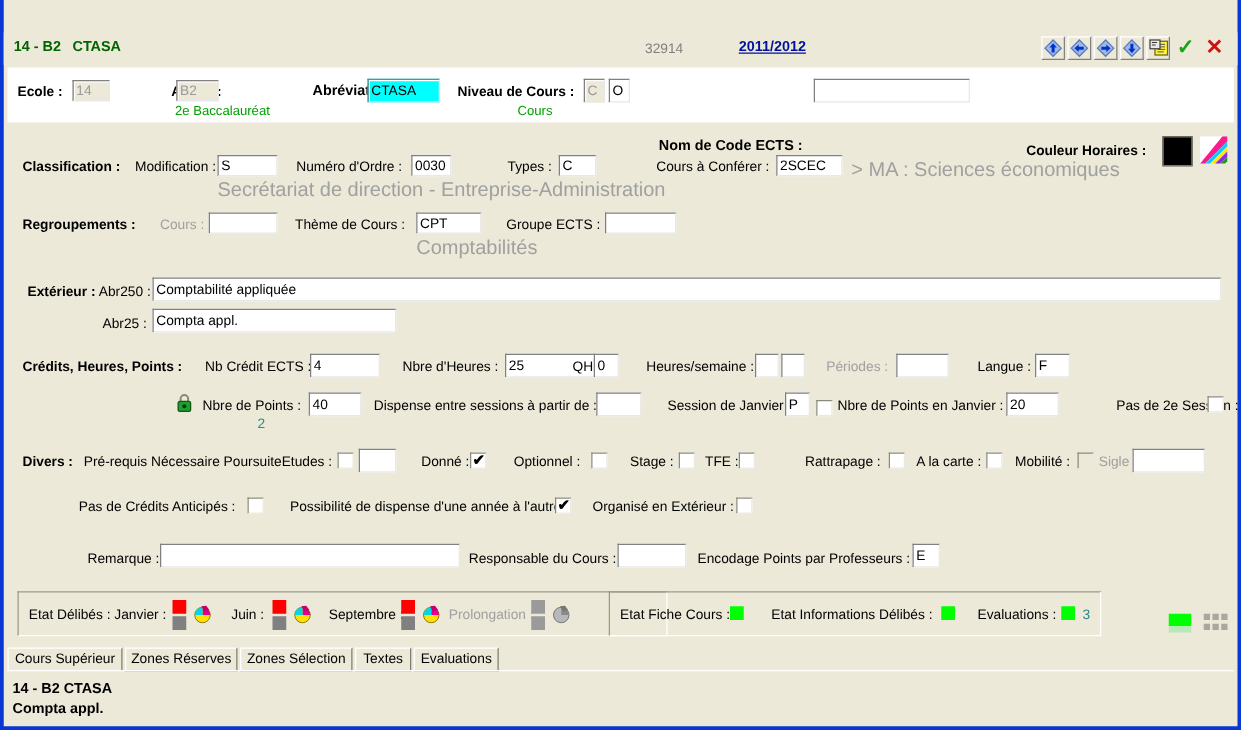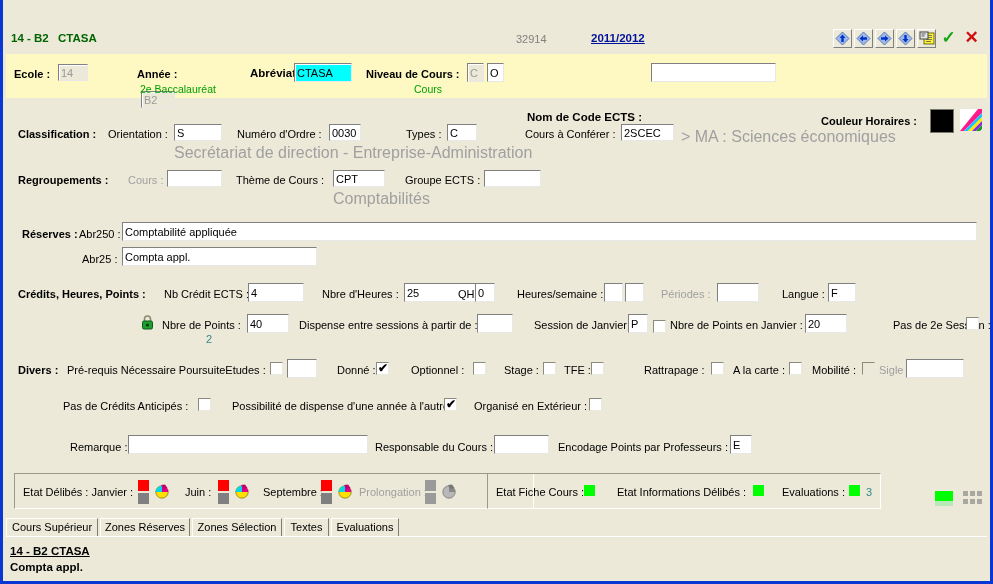--- a/index.html
+++ b/index.html
@@ -39,21 +39,21 @@
 
   .navbtns{position:absolute;right:8px;top:2px;display:flex;align-items:center;gap:2px;}
   .navbtn{width:19px;height:19px;background:#ece9d8;border:1px solid #ffffff;
           border-right-color:#808080;border-bottom-color:#808080;
           box-sizing:border-box;display:flex;align-items:center;justify-content:center;}
   .navbtn svg{display:block;}
   .vbtn{width:21px;height:20px;display:flex;align-items:center;justify-content:center;
         font-size:17px;font-weight:bold;line-height:18px;}
 
   
-  .greenband{position:absolute;left:6px;top:54px;width:981px;height:44px;background:#fef9c3;}
+  .greenband{position:absolute;left:6px;top:54px;width:981px;height:44px;background:#ffffff;}
   .gb-label{position:absolute;font-weight:bold;font-size:11px;}
   .gb-sub{position:absolute;font-size:10.5px;color:#00a000;}
 
   
   .lbl{position:absolute;font-size:11px;color:#000;white-space:nowrap;}
   .lbl.b{font-weight:bold;}
   .lbl.dim{color:#a0a0a0;}
   .sublbl{position:absolute;font-size:16px;color:#a0a0a0;white-space:nowrap;}
 
   .fld{position:absolute;box-sizing:border-box;background:#ffffff;
@@ -159,37 +159,37 @@
       <div class="vbtn">
         <span style="color:#d01010;">✕</span>
       </div>
     </div>
   </div>
 
   <div class="greenband">
     <span class="gb-label" style="left:8px;top:14px;">Ecole :</span>
     <input class="fld ro" style="left: 52px; top: 10px; width: 30px;" readonly="" value="14">
     <span class="gb-label" style="left:90px;top:14px;margin-left:41px;">Année :</span>
-    <input class="fld ro" style="left: 135px; top: 10px; width: 34px; margin-top: 27px;" readonly="" value="B2">
+    <input class="fld ro" style="left: 135px; top: 10px; width: 34px;" readonly="" value="B2">
     <span class="gb-sub" style="left:134px;top:29px;">2e Baccalauréat</span>
 
     <span class="gb-label" style="left:212px;top:13px;font-size:11.5px;margin-left:32px;">Abréviation :</span>
     <input class="fld hl" style="left: 288px; top: 9px; width: 58px; height: 19px; line-height: 17px;" value="CTASA">
 
     <span class="gb-label" style="left:360px;top:14px;">Niveau de Cours :</span>
     <input class="fld ro" style="left: 461px; top: 9px; width: 17px; height: 19px; line-height: 17px;" readonly="" value="C">
     <input class="fld" style="left: 481px; top: 9px; width: 17px; height: 19px; line-height: 17px;" value="O">
     <span class="gb-sub" style="left:408px;top:29px;">Cours</span>
 
     <span class="gb-label" style="left:521px;top:13px;font-size:11.5px;margin-top:44px;">Nom de Code ECTS :</span>
     <input class="fld" style="left: 645px; top: 9px; width: 125px; height: 19px; line-height: 17px;" value="">
   </div>
 
   <span class="lbl b" style="left:18px;top:128px;">Classification :</span>
-  <span class="lbl" style="left:108px;top:128px;">Orientation :</span>
+  <span class="lbl" style="left:108px;top:128px;">Modification :</span>
   <input class="fld" style="left: 174px; top: 124px; width: 48px;" value="S">
   <span class="sublbl" style="left:174px;top:144px;">Secrétariat de direction - Entreprise-Administration</span>
 
   <span class="lbl" style="left:237px;top:128px;">Numéro d'Ordre :</span>
   <input class="fld" style="left: 329px; top: 124px; width: 32px;" value="0030">
 
   <span class="lbl" style="left:406px;top:128px;">Types :</span>
   <input class="fld" style="left: 447px; top: 124px; width: 30px;" value="C">
 
   <span class="lbl" style="left:525px;top:128px;">Cours à Conférer :</span>
@@ -215,21 +215,21 @@
   <span class="lbl dim" style="left:128px;top:174px;">Cours :</span>
   <input class="fld" style="left: 167px; top: 170px; width: 55px;" value="">
 
   <span class="lbl" style="left:236px;top:174px;">Thème de Cours :</span>
   <input class="fld" style="left: 333px; top: 170px; width: 52px;" value="CPT">
   <span class="sublbl" style="left:333px;top:190px;">Comptabilités</span>
 
   <span class="lbl" style="left:405px;top:174px;">Groupe ECTS :</span>
   <input class="fld" style="left: 484px; top: 170px; width: 57px;" value="">
 
-  <span class="lbl b" style="left:22px;top:228px;">Réserves :</span>
+  <span class="lbl b" style="left:22px;top:228px;">Extérieur :</span>
   <span class="lbl" style="left:79px;top:228px;">Abr250 :</span>
   <input class="fld" style="left: 122px; top: 222px; width: 855px; height: 19px; line-height: 17px;" value="Comptabilité appliquée">
 
   <span class="lbl" style="left:82px;top:253px;">Abr25 :</span>
   <input class="fld" style="left: 122px; top: 247px; width: 195px; height: 19px; line-height: 17px;" value="Compta appl.">
 
   <span class="lbl b" style="left:18px;top:288px;">Crédits, Heures, Points :</span>
   <span class="lbl" style="left:164px;top:288px;">Nb Crédit ECTS :</span>
   <input class="fld" style="left: 248px; top: 283px; width: 56px; height: 19px; line-height: 17px;" value="4">
 
@@ -399,16 +399,16 @@
 
   <div class="tabstrip">
     <div class="tab active" style="left:0px;width:92px;"><span>Cours Supérieur</span></div>
     <div class="tab" style="left:94px;width:90px;"><span>Zones Réserves</span></div>
     <div class="tab" style="left:186px;width:90px;"><span>Zones Sélection</span></div>
     <div class="tab" style="left:278px;width:45px;"><span>Textes</span></div>
     <div class="tab" style="left:325px;width:68px;"><span>Evaluations</span></div>
   </div>
   <div style="position:absolute;left:6px;top:536px;width:981px;height:1px;background:#ffffff;"></div>
 
-  <span class="statusline" style="top:545px;text-decoration:underline;">14 - B2    CTASA</span>
+  <span class="statusline" style="top:545px;">14 - B2    CTASA</span>
   <span class="statusline" style="top:561px;">Compta appl.</span>
 
 </div>
 
 </body></html>

